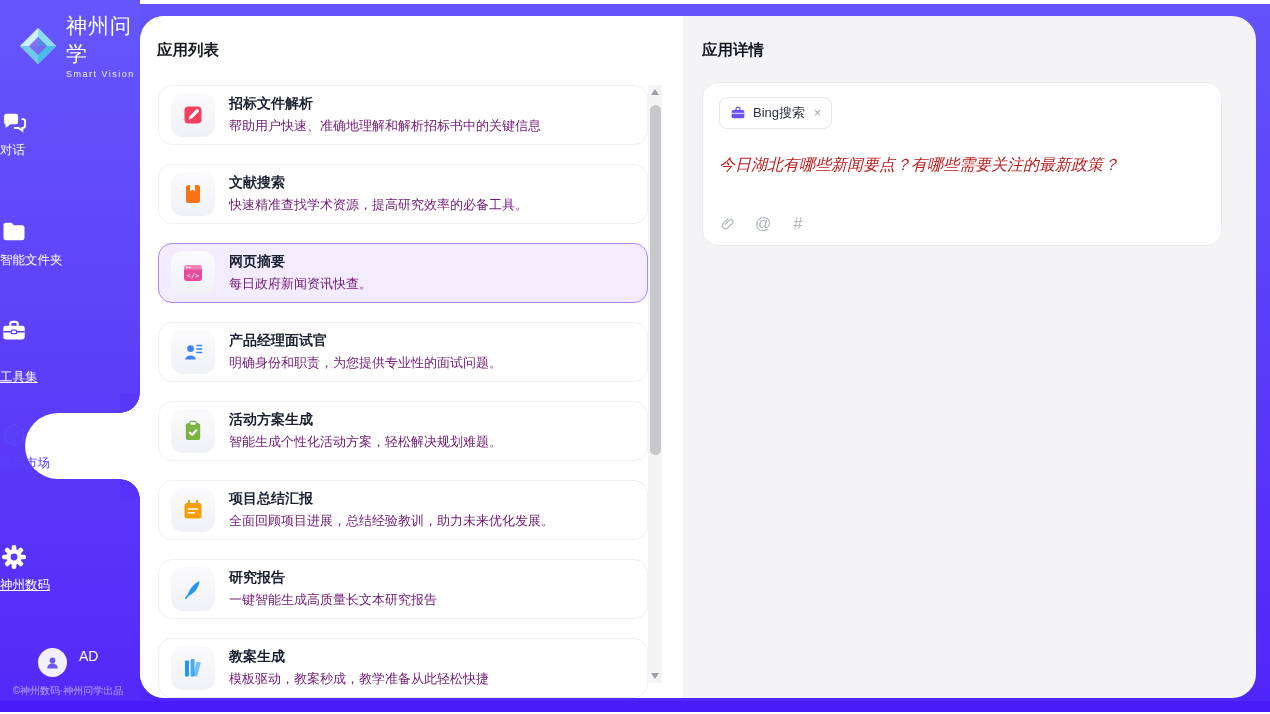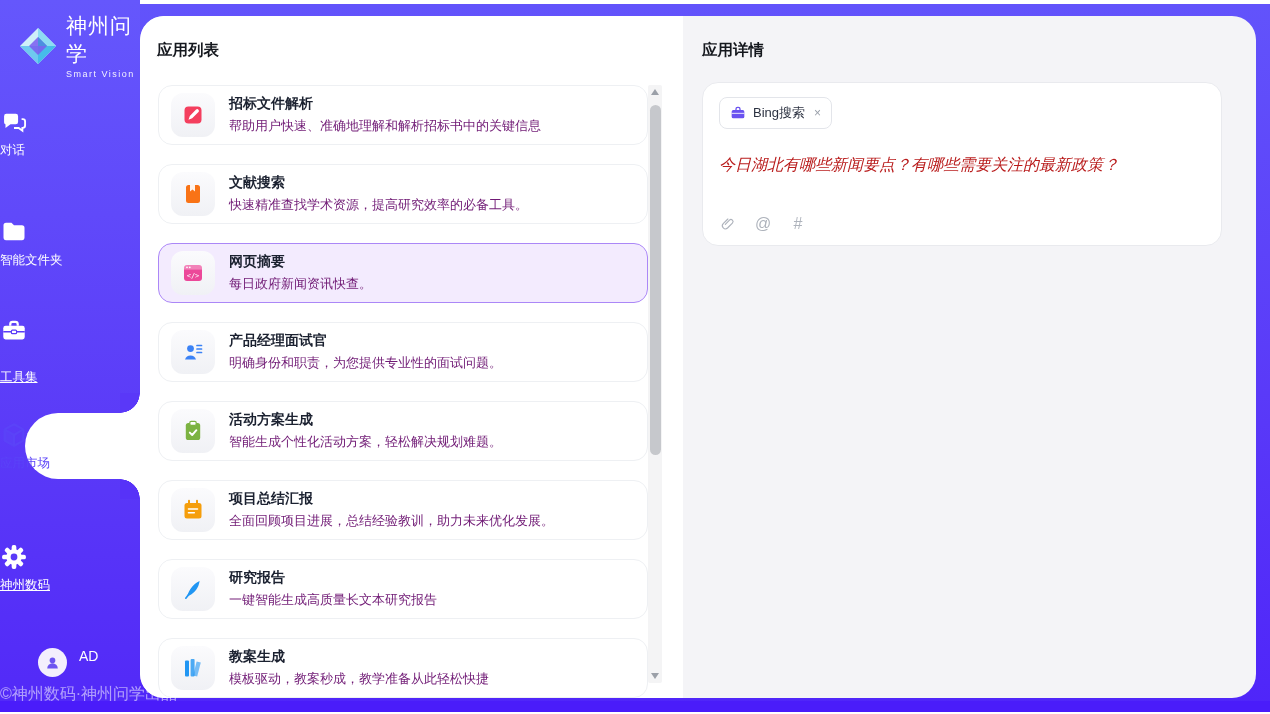--- a/index.html
+++ b/index.html
@@ -29,21 +29,21 @@
     background:radial-gradient(circle 20px at 0 0, #5A38F8 0 19.5px, #fff 20px); }
   .nav-item.active .bubble::after { content:''; position:absolute; right:0; bottom:-20px; width:20px; height:20px;
     background:radial-gradient(circle 20px at 0 100%, #5732F8 0 19.5px, #fff 20px); }
   .nav-item.active .nicon, .nav-item.active .nlabel { color:#5B43F8; z-index:1; }
 
   .user-row { position:absolute; left:38px; top:648px; display:flex; align-items:flex-start; gap:12px; cursor:pointer; }
   .avatar { width:29px; height:29px; border-radius:50%; background:#F3EFFD; display:flex; align-items:center; justify-content:center; }
   .avatar svg { width:17px; height:17px; }
   .user-initials { font-size:14px; color:#fff; }
   .side-footer { position:absolute; left:0; right:4px; top:684px; text-align:center;
-    font-size:16px; color:rgba(255,255,255,.55); white-space:nowrap; }
+    font-size:10px; color:rgba(255,255,255,.55); white-space:nowrap; }
 
   
   .content { position:absolute; left:140px; top:16px; width:1116px; height:682px;
     background:#F4F4F7; border-radius:24px; overflow:hidden; z-index:5; }
   .list-panel { position:absolute; left:0; top:0; bottom:0; width:543px; background:#fff; border-radius:24px 0 0 24px; }
   .panel-header { position:absolute; top:24px; font-size:15.5px; font-weight:700; color:#15181E; }
   .list-panel .panel-header { left:17px; }
 
   .app-list { position:absolute; left:18px; top:69px; width:490px; }
   .app-item { height:60px; margin-bottom:19px; background:#fff; border:1px solid #EEF0F3;

